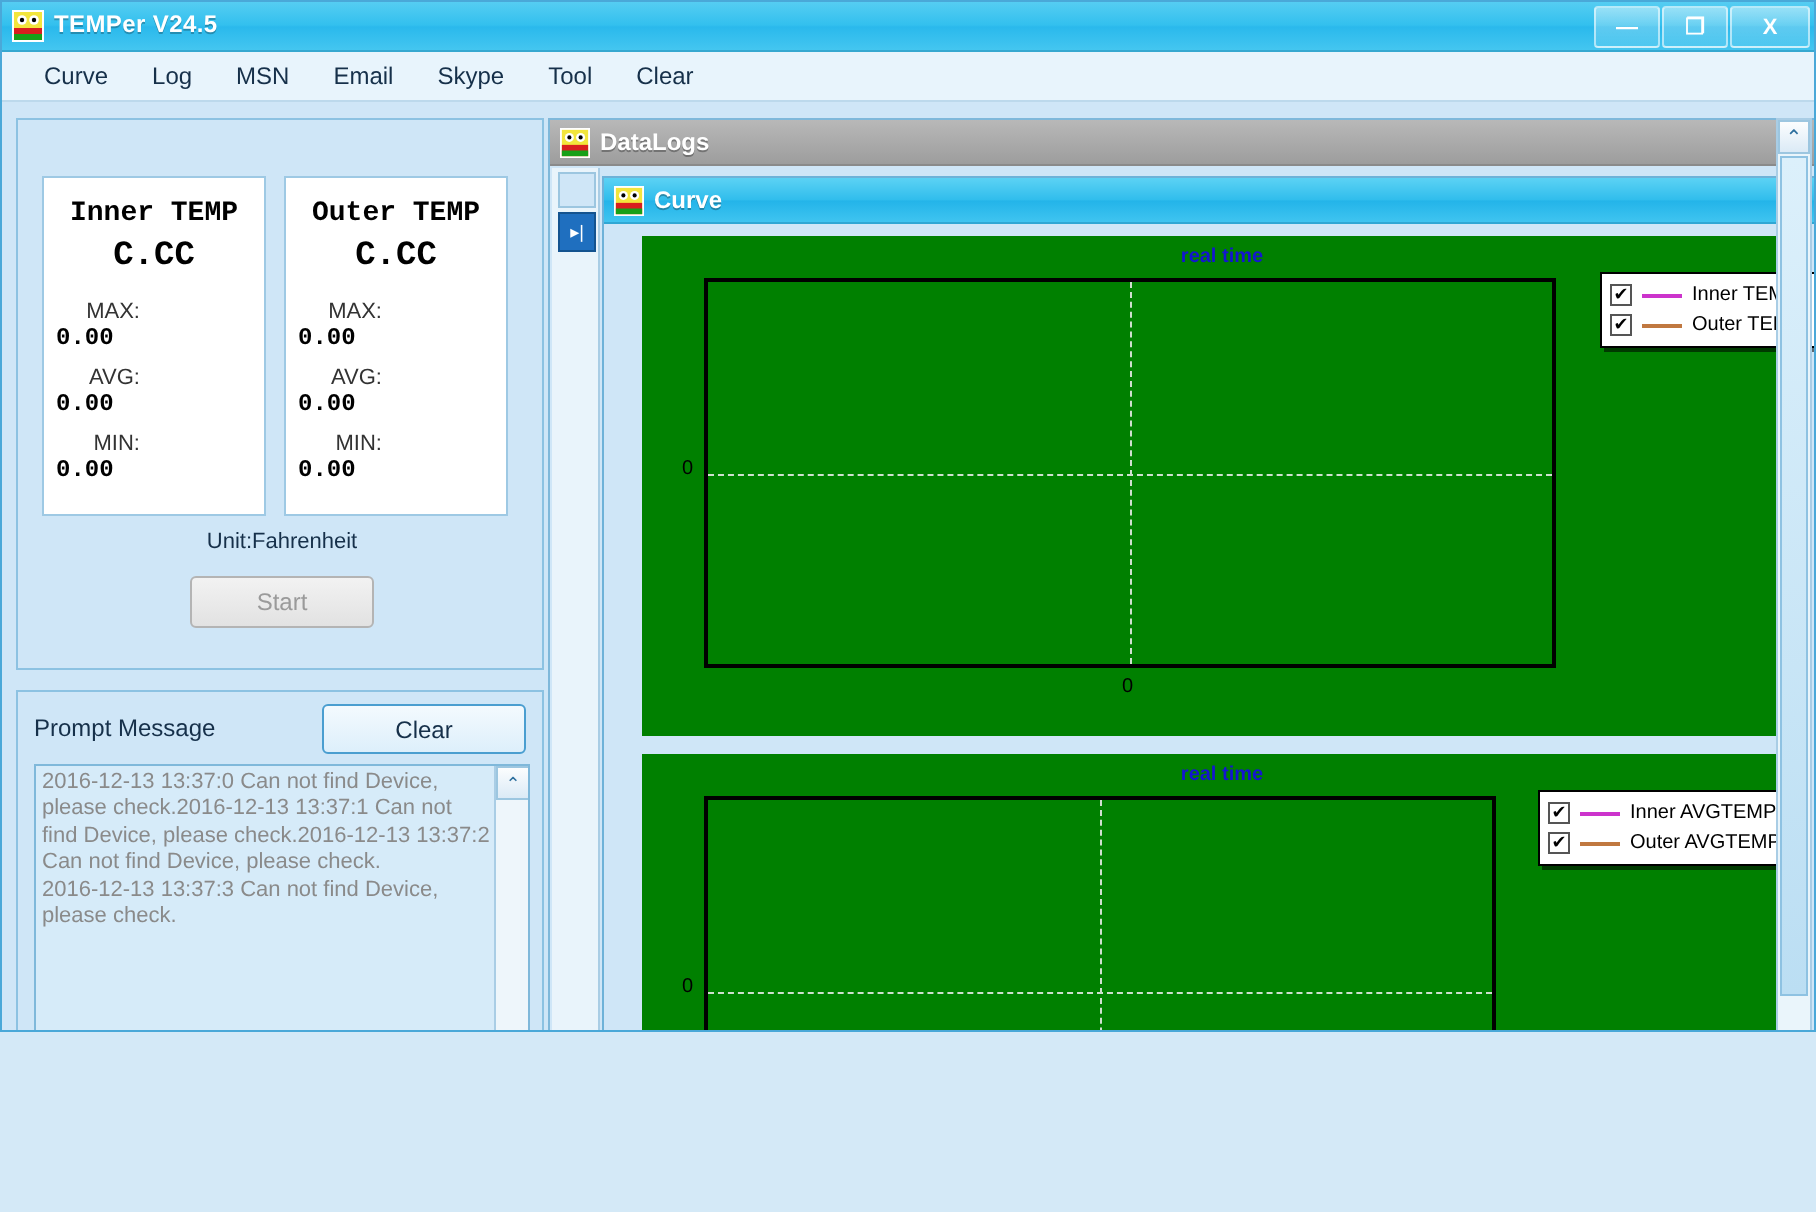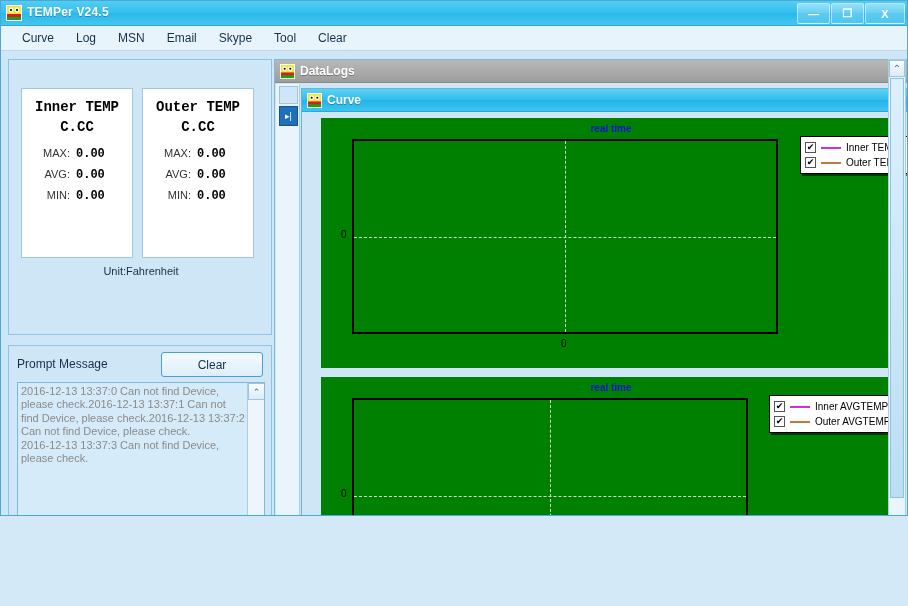--- a/index.html
+++ b/index.html
@@ -34,24 +34,24 @@
 
   
   .leftpanel{position:absolute;left:7px;top:58px;width:264px;height:276px;
     background:#cfe6f7;border:1px solid #8cc2e2;box-sizing:border-box;}
   .tempbox{position:absolute;top:28px;width:112px;height:170px;background:#ffffff;
     border:1px solid #9ec9e4;box-sizing:border-box;}
   .tempbox.inner{left:12px;}
   .tempbox.outer{left:133px;}
   .tb-title{text-align:center;font-family:"Liberation Mono",monospace;font-size:14px;
     font-weight:bold;color:#000;margin-top:10px;letter-spacing:0px;}
-  .tb-val{text-align:center;font-family:"Liberation Mono",monospace;font-size:14px;
+  .tb-val{text-align:center;font-family:"Liberation Mono",monospace;font-size:17px;
     font-weight:bold;color:#000;margin-top:4px;}
   .stats{margin-top:12px;padding:0 6px;}
-  .srow{display:flex;align-items:baseline;margin-bottom:7px;}
+  .srow{display:flex;align-items:baseline;margin-bottom:7px;flex-direction:column;}
   .slab{width:42px;text-align:right;font-size:11px;color:#333;padding-right:6px;}
   .sval{font-family:"Liberation Mono",monospace;font-size:12px;font-weight:bold;color:#000;}
   .unit{position:absolute;left:0;top:205px;width:264px;text-align:center;
     font-size:11px;color:#16304a;}
   .btnrow{position:absolute;left:0;top:228px;width:264px;display:flex;
     justify-content:center;gap:18px;}
   .btn{width:92px;height:26px;border-radius:3px;font-size:12px;cursor:default;
     display:flex;align-items:center;justify-content:center;box-sizing:border-box;}
   .btn.disabled{border:1px solid #b4b4b4;color:#9a9a9a;
     background:linear-gradient(to bottom,#f2f2f2,#e2e2e2);}
@@ -218,20 +218,21 @@
         <div class="srow">
           <span class="slab">MIN:</span>
           <span class="sval">0.00</span>
         </div>
       </div>
     </div>
 
     <div class="unit">Unit:Fahrenheit</div>
 
     <div class="btnrow">
+      <span class="btn disabled">Start</span>
     </div>
   </div>
 
   <div class="promptpanel">
     <span class="pp-label">Prompt Message</span>
     <span class="clearbtn">Clear</span>
     <div class="logbox">
       <div class="logtext">
         <p>2016-12-13 13:37:0 Can not find Device, please check.2016-12-13 13:37:1 Can not find Device, please check.2016-12-13 13:37:2 Can not find Device, please check.</p>
         <p>2016-12-13 13:37:3 Can not find Device, please check.</p>

